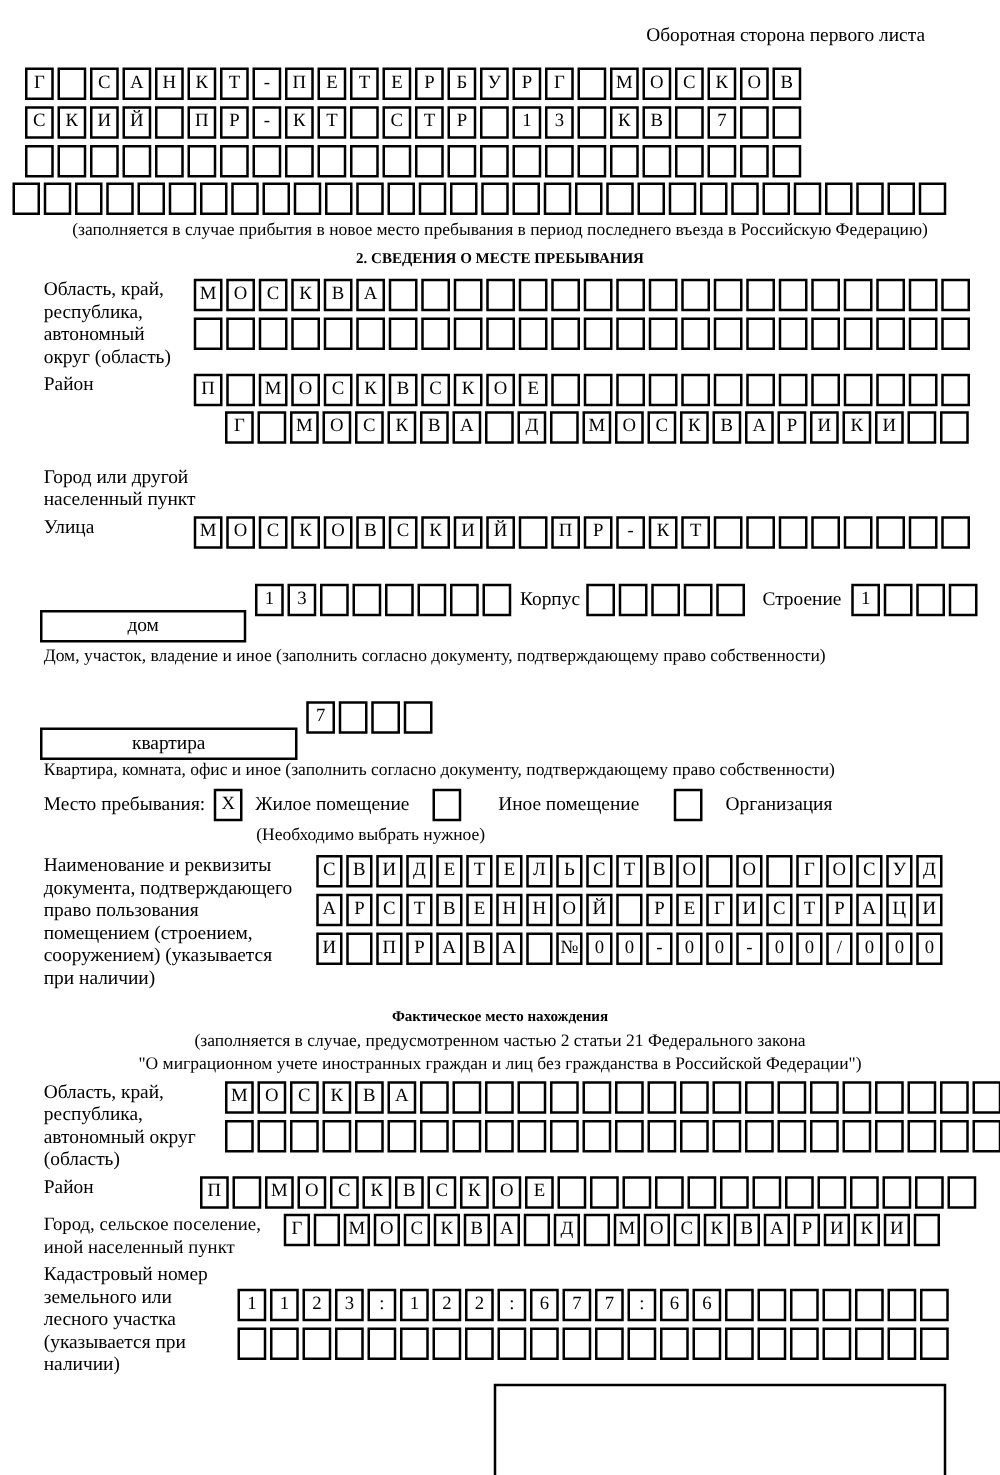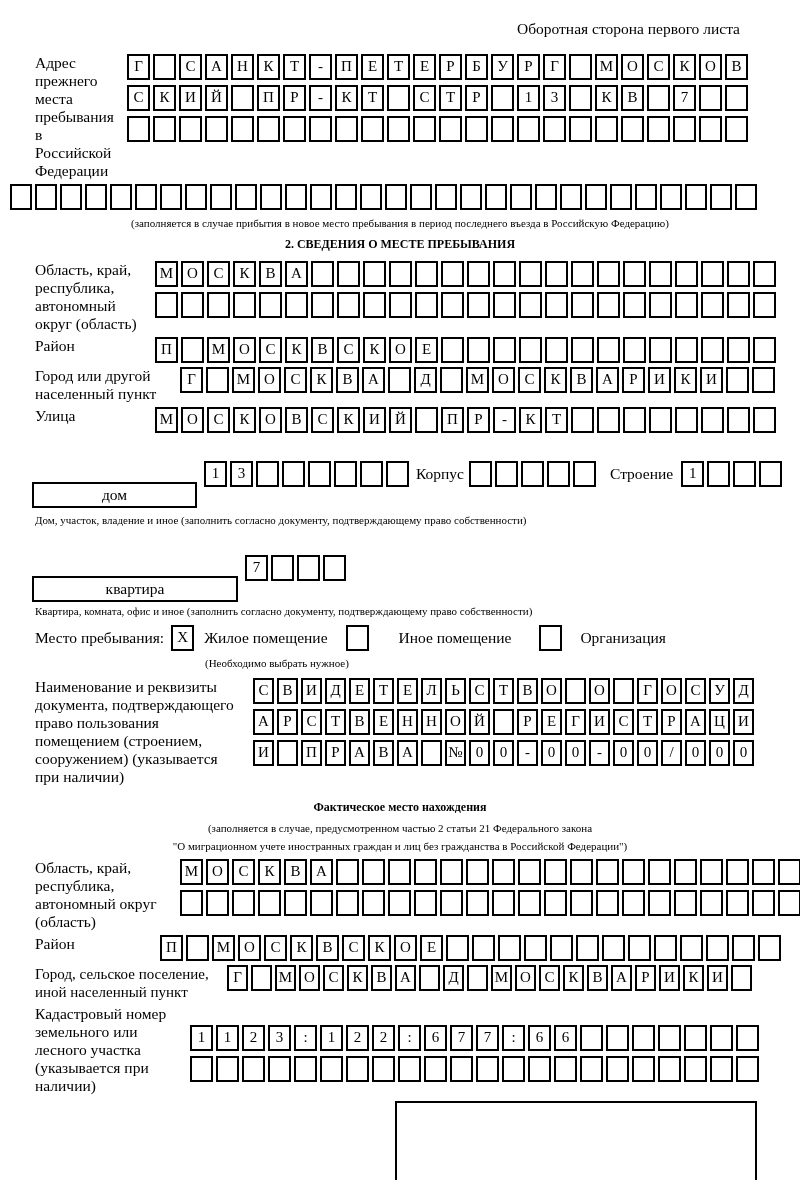--- a/index.html
+++ b/index.html
@@ -12,21 +12,21 @@
   .cell{flex:none;box-sizing:border-box;width:23px;height:26px;border:2px solid #000;
         text-align:center;font-size:15px;line-height:21px;background:#fff;}
   .cells-sm .cell{width:21px;}
   .cells-xs .cell{width:22px;}
   .stack>.cells{margin-bottom:5px;}
   .stack>.cells:last-child{margin-bottom:0;}
   
   .block{display:flex;align-items:flex-start;}
   .lbl{flex:none;line-height:18px;font-size:15.5px;}
   .mt{margin-top:16px;}
-  .note{font-size:11px;line-height:18px;}
+  .note{font-size:14px;line-height:18px;}
   .center{text-align:center;}
   .sec-title{text-align:center;font-weight:bold;font-size:12px;margin:5px 0 9px 0;}
   .wbox{flex:none;box-sizing:border-box;border:2px solid #000;height:26px;
         text-align:center;line-height:22px;font-size:15.5px;background:#fff;margin-top:43px;}
   .chk{flex:none;display:inline-block;box-sizing:border-box;width:23px;height:26px;
        border:2px solid #000;text-align:center;line-height:21px;font-size:15px;
        vertical-align:middle;background:#fff;}
   .stayrow{display:flex;align-items:center;margin-left:25px;margin-top:5px;}
   .stamp{box-sizing:border-box;border:2px solid #000;width:362px;height:176px;
          margin:6px 0 4px 385px;background:#fff;}
@@ -34,21 +34,20 @@
   .gap6{margin-top:6px;}
 </style>
 </head>
 <body>
 
 <div class="page">
 
   <div class="corner">Оборотная сторона первого листа</div>
 
   <div class="block mt">
-    <div class="lbl" style="width:82px;margin-left:25px;">Адрес прежнего места пребывания в Российской Федерации</div>
     <div class="stack" style="margin-left:10px;">
       <div class="cells">
           <span class="cell">Г</span>
           <span class="cell"></span>
           <span class="cell">С</span>
           <span class="cell">А</span>
           <span class="cell">Н</span>
           <span class="cell">К</span>
           <span class="cell">Т</span>
           <span class="cell">-</span>
@@ -241,21 +240,21 @@
         <span class="cell"></span>
         <span class="cell"></span>
         <span class="cell"></span>
         <span class="cell"></span>
         <span class="cell"></span>
         <span class="cell"></span>
       </div>
   </div>
 
   <div class="block gap4">
-    <div class="lbl" style="width:140px;margin-left:25px;">Город или другой населенный пункт</div>
+    <div class="lbl" style="width:140px;margin-left:25px;margin-top:44px;">Город или другой населенный пункт</div>
     <div class="cells" style="margin-left:5px;">
         <span class="cell">Г</span>
         <span class="cell"></span>
         <span class="cell">М</span>
         <span class="cell">О</span>
         <span class="cell">С</span>
         <span class="cell">К</span>
         <span class="cell">В</span>
         <span class="cell">А</span>
         <span class="cell"></span>

